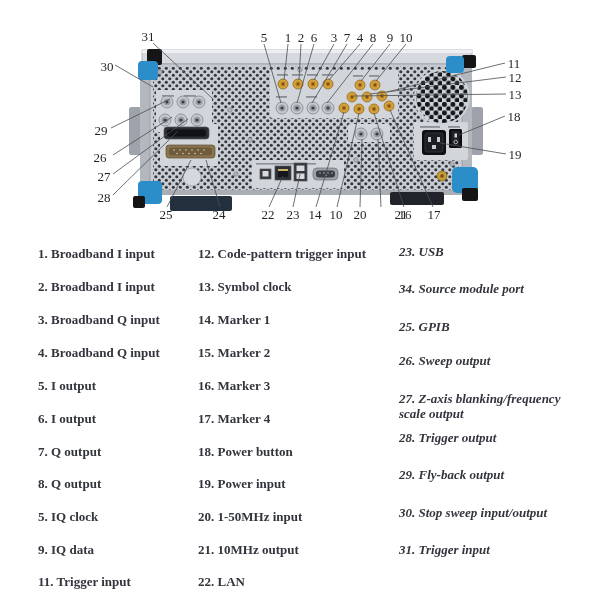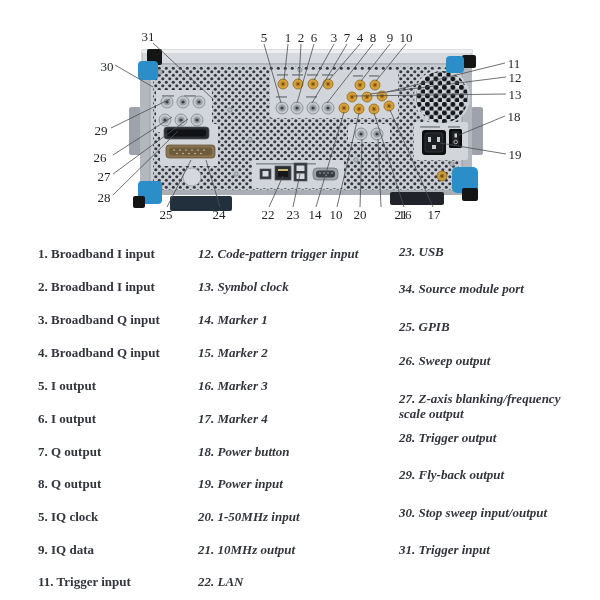--- a/index.html
+++ b/index.html
@@ -5,21 +5,21 @@
   html,body{margin:0;padding:0;background:#fff;}
   .page{position:relative;width:600px;height:600px;background:#ffffff;overflow:hidden;
         font-family:"Liberation Serif", "DejaVu Serif", serif;}
   .diagram{position:absolute;left:0;top:0;width:600px;height:232px;}
   .diagram svg{position:absolute;left:0;top:0;}
   .callout{position:absolute;transform:translate(-50%,-50%);font-size:13px;color:#1f2126;
            line-height:1;white-space:nowrap;}
   .legend-item{position:absolute;font-weight:bold;font-size:13px;color:#33353d;
                line-height:1.18;white-space:pre-line;}
   .col1{width:160px;}
-  .col2{width:195px;font-style:italic;}
+  .col2{width:195px;}
   .col3{width:195px;font-style:italic;}
 </style>
 </head>
 <body>
 
 <div class="page">
 
   <div class="diagram">
     <svg width="600" height="232" viewBox="0 0 600 232">
       <defs>

